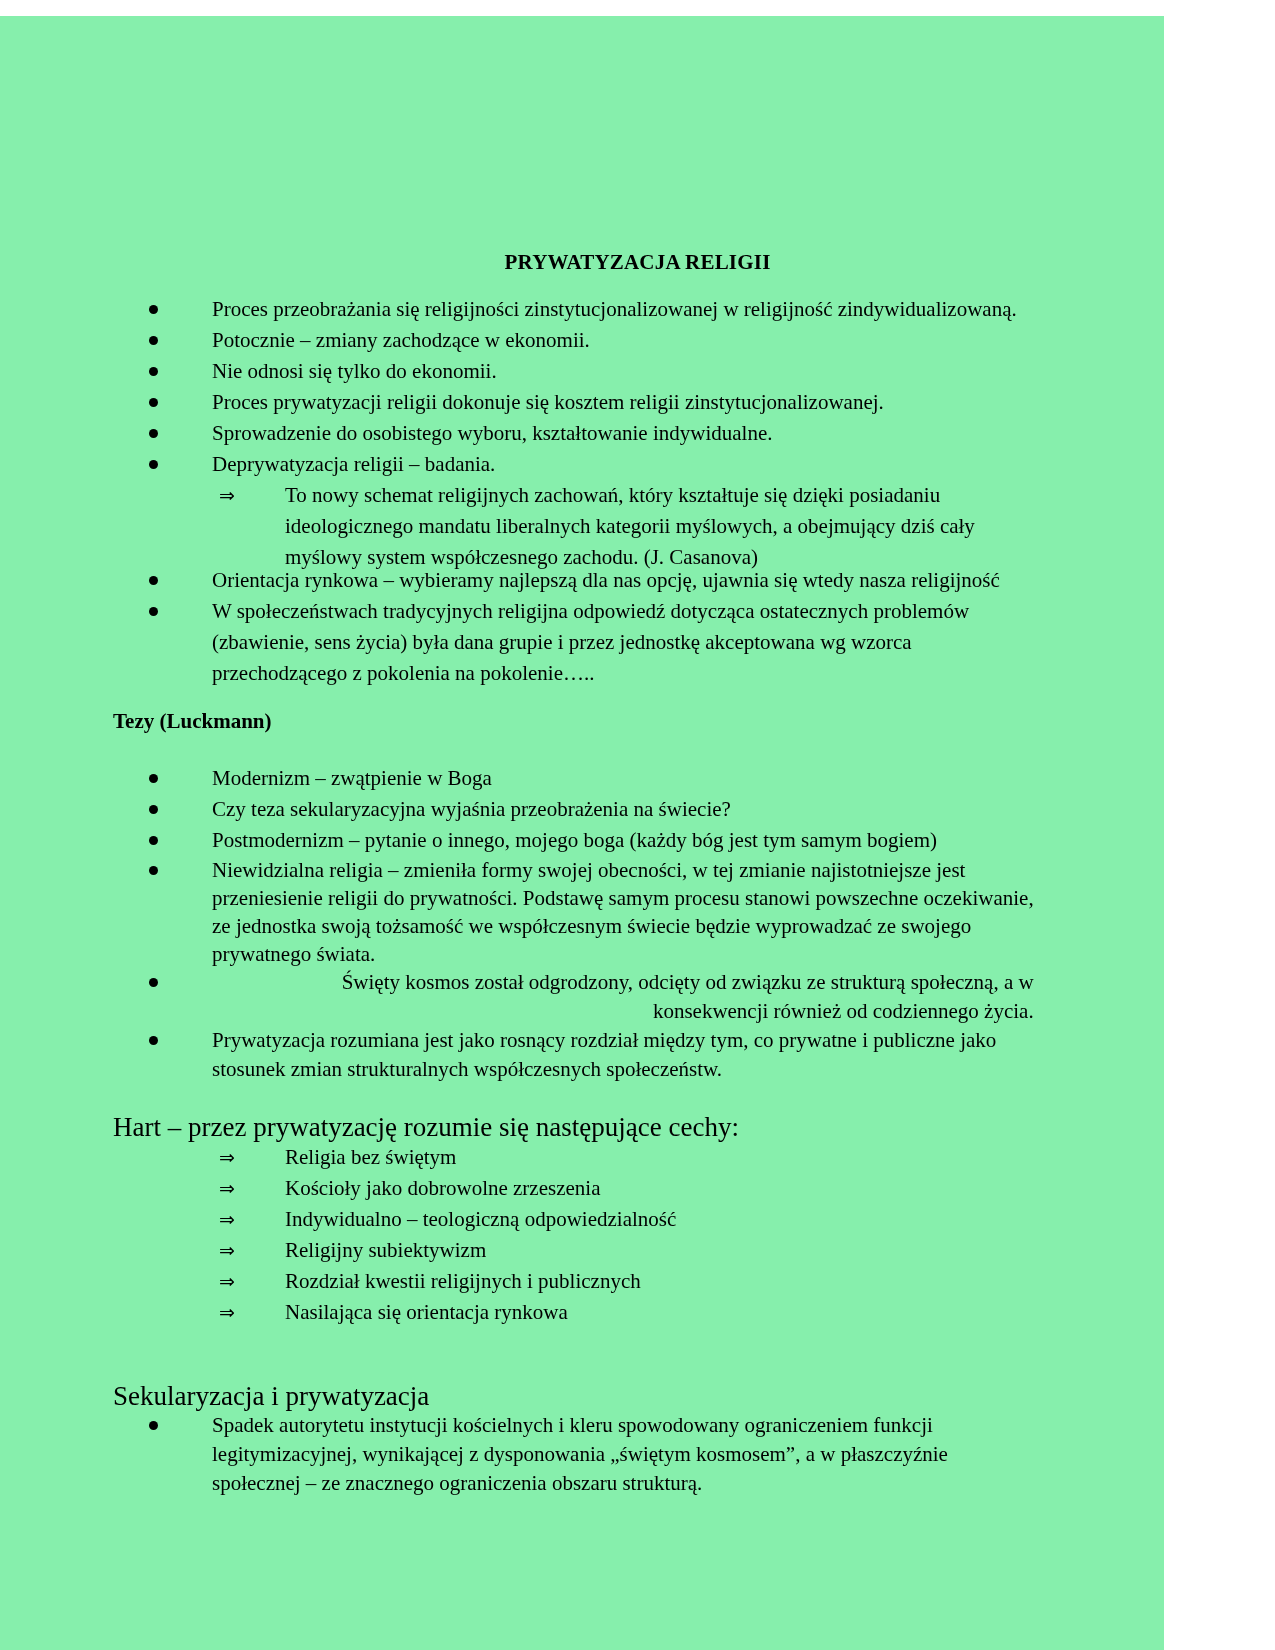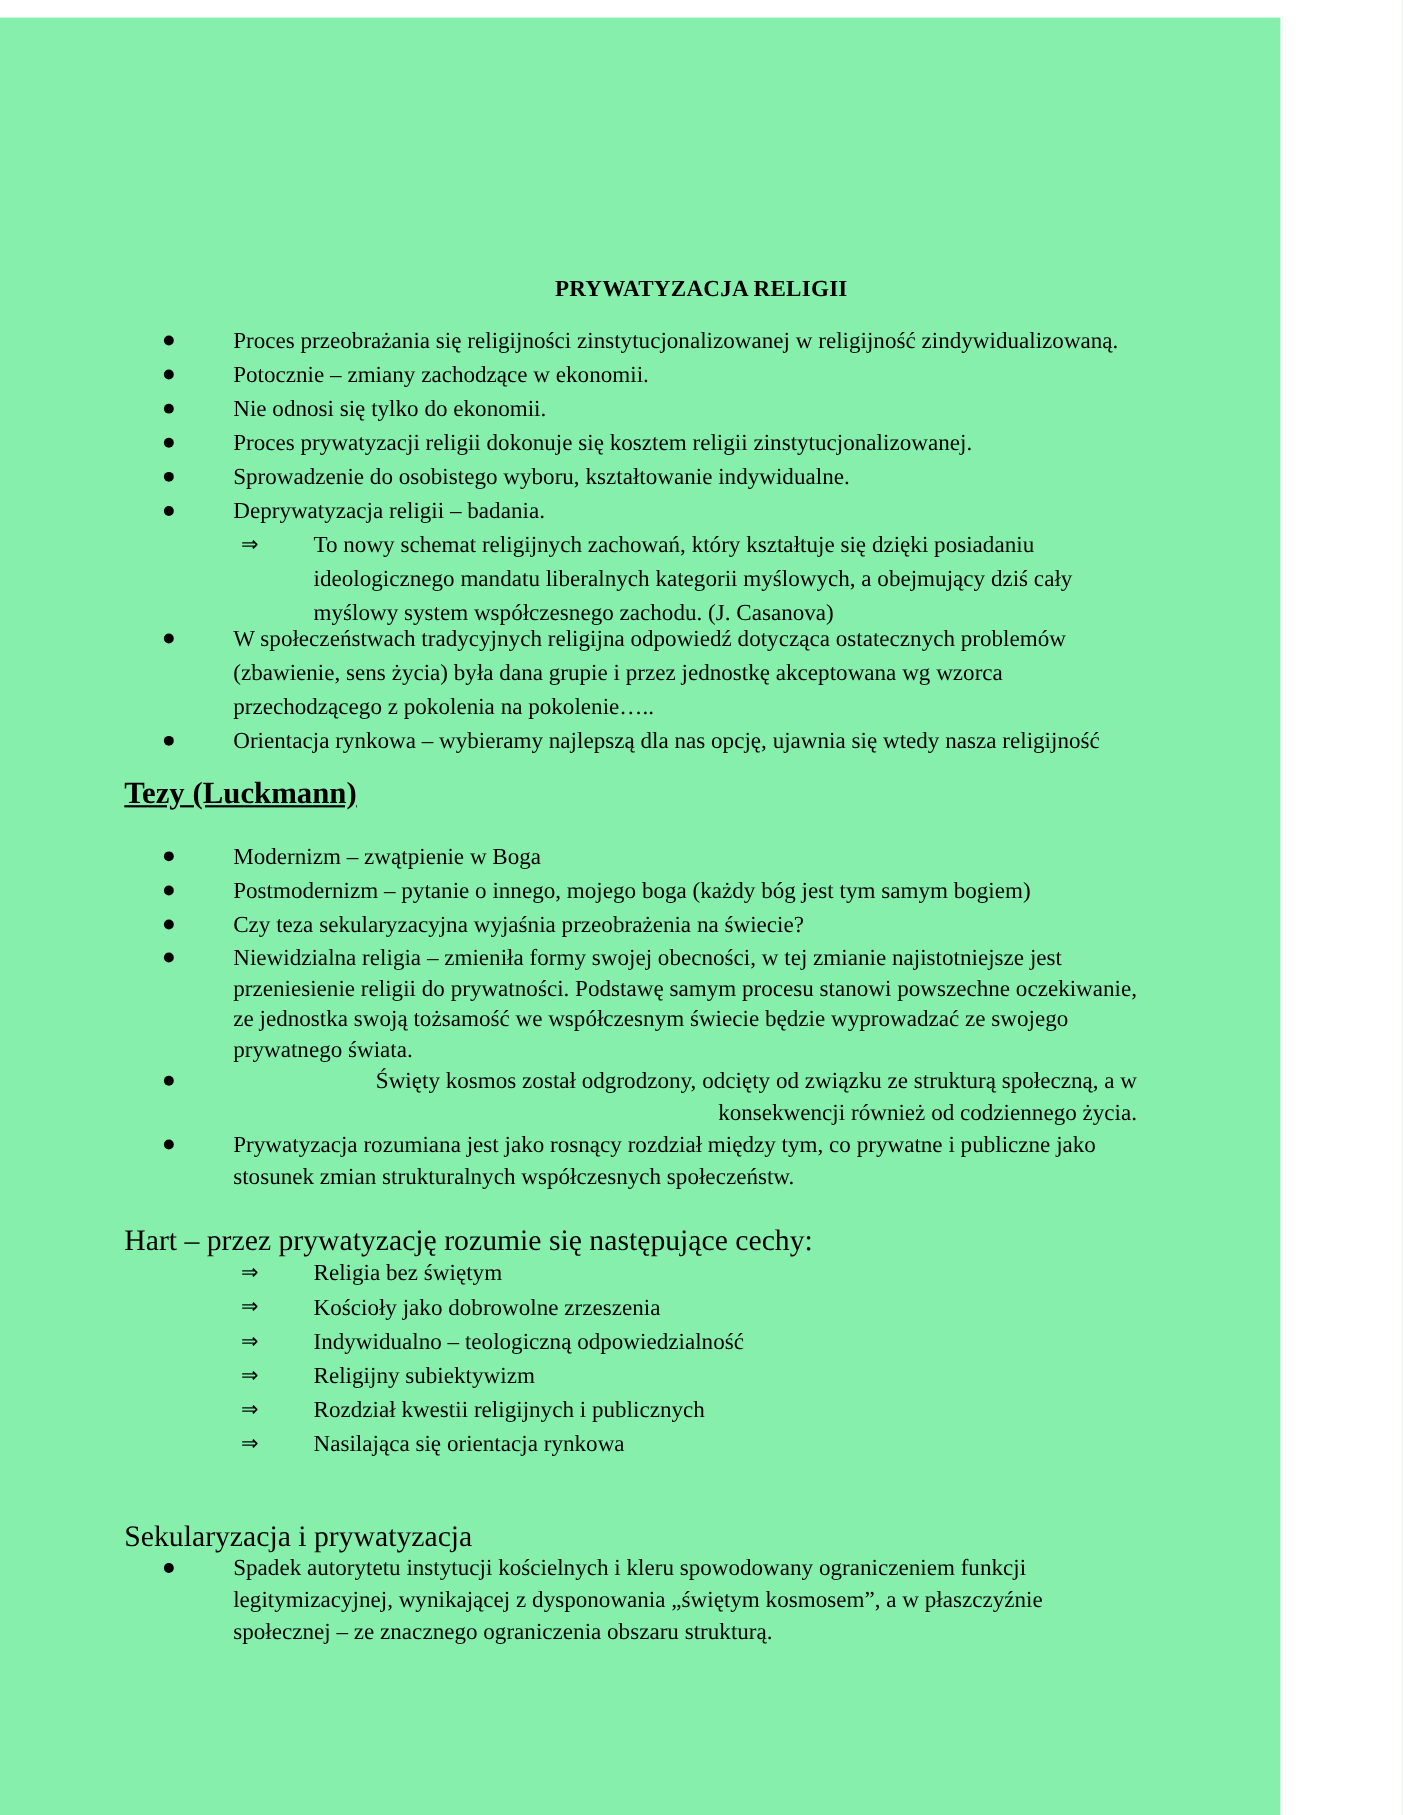--- a/index.html
+++ b/index.html
@@ -64,24 +64,23 @@
       position: absolute;
       left: -38px;
       top: 0;
       font-family: "DejaVu Sans", sans-serif;
       font-size: 19px;
       line-height: 31px;
     }
     .heading-bold {
       position: absolute;
       font-weight: bold;
-      font-size: 28px;
+      font-size: 21px;
       line-height: 31px;
       white-space: nowrap;
-      text-decoration: underline;
     }
     .plain-line {
       position: absolute;
       font-size: 27px;
       line-height: 31px;
       white-space: nowrap;
     }
     .line { display: block; margin-left: 28px; }
   </style>
 </head>
@@ -123,44 +122,44 @@
       <span class="arrow-glyph">⇒</span>
       <span class="line">To nowy schemat religijnych zachowań, który kształtuje się dzięki posiadaniu</span>
       <span class="line">ideologicznego mandatu liberalnych kategorii myślowych, a obejmujący dziś cały</span>
       <span class="line">myślowy system współczesnego zachodu. (J. Casanova)</span>
     </li>
   </ul>
 
   <ul class="bullet-list" style="left:184px; top:549px;">
     <li class="bullet-item txt">
       <span class="bullet-dot"></span>
+      <span class="line">Orientacja rynkowa – wybieramy najlepszą dla nas opcję, ujawnia się wtedy nasza religijność</span>
+    </li>
+    <li class="bullet-item txt">
+      <span class="bullet-dot"></span>
       <span class="line">W społeczeństwach tradycyjnych religijna odpowiedź dotycząca ostatecznych problemów</span>
       <span class="line">(zbawienie, sens życia) była dana grupie i przez jednostkę akceptowana wg wzorca</span>
       <span class="line">przechodzącego z pokolenia na pokolenie…..</span>
     </li>
-    <li class="bullet-item txt">
-      <span class="bullet-dot"></span>
-      <span class="line">Orientacja rynkowa – wybieramy najlepszą dla nas opcję, ujawnia się wtedy nasza religijność</span>
-    </li>
   </ul>
 
   <div class="heading-bold" style="left:113px; top:690px;">Tezy (Luckmann)</div>
 
   <ul class="bullet-list" style="left:184px; top:747px;">
     <li class="bullet-item txt">
       <span class="bullet-dot"></span>
       <span class="line">Modernizm – zwątpienie w Boga</span>
     </li>
     <li class="bullet-item txt">
       <span class="bullet-dot"></span>
+      <span class="line">Czy teza sekularyzacyjna wyjaśnia przeobrażenia na świecie?</span>
+    </li>
+    <li class="bullet-item txt">
+      <span class="bullet-dot"></span>
       <span class="line">Postmodernizm – pytanie o innego, mojego boga (każdy bóg jest tym samym bogiem)</span>
-    </li>
-    <li class="bullet-item txt">
-      <span class="bullet-dot"></span>
-      <span class="line">Czy teza sekularyzacyjna wyjaśnia przeobrażenia na świecie?</span>
     </li>
     <li class="bullet-item txt" style="line-height:28px;">
       <span class="bullet-dot" style="top:10px;"></span>
       <span class="line">Niewidzialna religia – zmieniła formy swojej obecności, w tej zmianie najistotniejsze jest</span>
       <span class="line">przeniesienie religii do prywatności. Podstawę samym procesu stanowi powszechne oczekiwanie,</span>
       <span class="line">ze jednostka swoją tożsamość we współczesnym świecie będzie wyprowadzać ze swojego</span>
       <span class="line">prywatnego świata.</span>
     </li>
     <li class="bullet-item txt" style="line-height:29px;text-align:right;">
       <span class="bullet-dot" style="top:10px;"></span>

